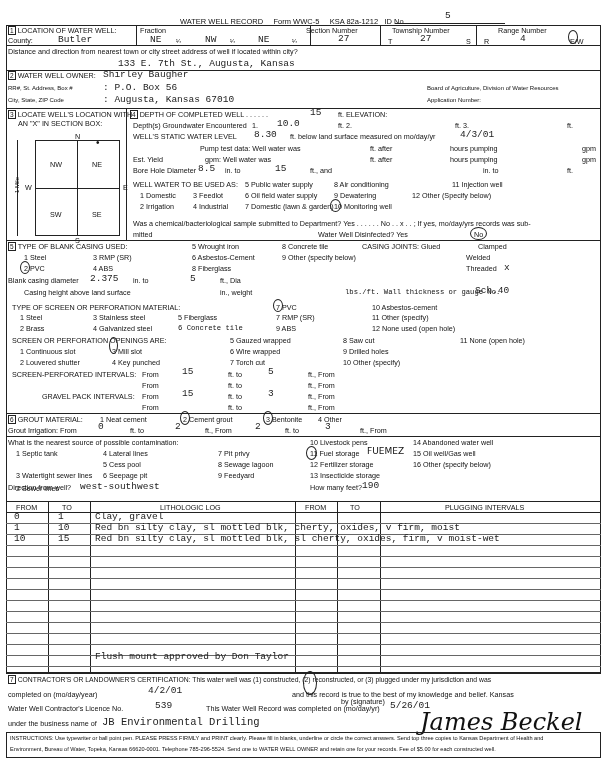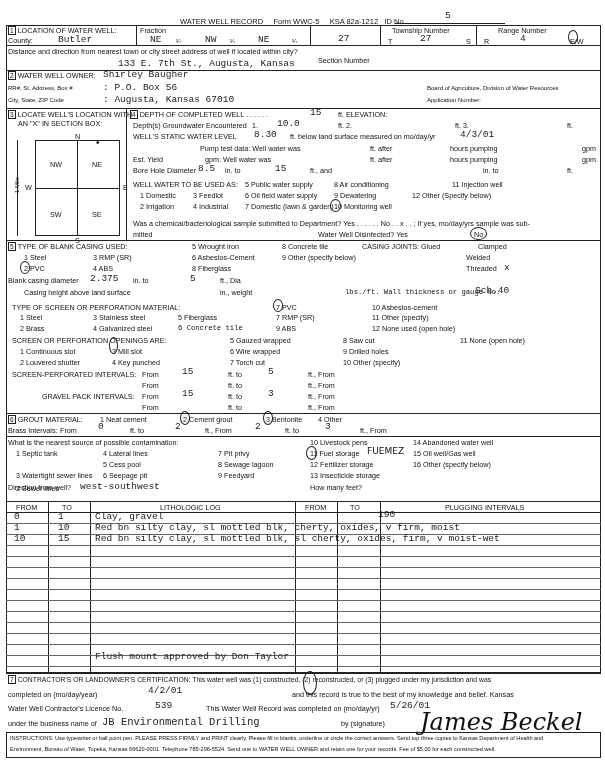--- a/index.html
+++ b/index.html
@@ -35,21 +35,21 @@
 <div class="abs" style="left:8px;top:26px;"><span class="num">1</span><span>LOCATION OF WATER WELL:</span></div>
 <div class="abs" style="left:8px;top:36px;">County:</div>
 <div class="abs tw" style="left:58px;top:34px;">Butler</div>
 <div class="abs" style="left:140px;top:26px;">Fraction</div>
 <div class="abs tw" style="left:150px;top:34px;">NE</div>
 <div class="abs small" style="left:176px;top:38px;">¼</div>
 <div class="abs tw" style="left:205px;top:34px;">NW</div>
 <div class="abs small" style="left:230px;top:38px;">¼</div>
 <div class="abs tw" style="left:258px;top:34px;">NE</div>
 <div class="abs small" style="left:292px;top:38px;">¼</div>
-<div class="abs" style="left:318px;top:26px;margin-top:30px;">Section Number</div>
+<div class="abs" style="left:306px;top:26px;">Section Number</div>
 <div class="abs tw" style="left:338px;top:33px;">27</div>
 <div class="abs" style="left:392px;top:26px;">Township Number</div>
 <div class="abs" style="left:388px;top:37px;">T</div>
 <div class="abs tw" style="left:420px;top:33px;">27</div>
 <div class="abs" style="left:466px;top:37px;">S</div>
 <div class="abs" style="left:498px;top:26px;">Range Number</div>
 <div class="abs" style="left:484px;top:37px;">R</div>
 <div class="abs tw" style="left:520px;top:33px;">4</div>
 <div class="abs" style="left:570px;top:37px;">E/W</div>
 <div class="circ" style="left:568px;top:30px;width:10px;height:14px;"></div>
@@ -122,21 +122,21 @@
 <div class="abs" style="left:193px;top:202px;">4 Industrial</div>
 <div class="abs" style="left:245px;top:180px;">5 Public water supply</div>
 <div class="abs" style="left:245px;top:191px;">6 Oil field water supply</div>
 <div class="abs" style="left:245px;top:202px;">7 Domestic (lawn &amp; garden)</div>
 <div class="abs" style="left:334px;top:180px;">8 Air conditioning</div>
 <div class="abs" style="left:334px;top:191px;">9 Dewatering</div>
 <div class="abs" style="left:334px;top:202px;">10 Monitoring well</div>
 <div class="circ" style="left:330px;top:199px;width:11px;height:13px;"></div>
 <div class="abs" style="left:412px;top:180px;margin-left:40px;">11 Injection well</div>
 <div class="abs" style="left:412px;top:191px;">12 Other (Specify below)</div>
-<div class="abs" style="left:133px;top:219px;"><span>Was a chemical/bacteriological sample submitted to Department? Yes</span> . . . . . . <span>No</span> . . <span>x</span> . . <span>; If yes, mo/day/yrs sample was sub-</span></div>
+<div class="abs" style="left:133px;top:219px;"><span>Was a chemical/bacteriological sample submitted to Department? Yes</span> . . . . . . <span>No</span> . . <span>x</span> . . <span>; If yes, mo/day/yrs records was sub-</span></div>
 <div class="abs" style="left:133px;top:230px;">mitted</div>
 <div class="abs" style="left:318px;top:230px;">Water Well Disinfected?  Yes</div>
 <div class="abs" style="left:474px;top:230px;">No</div>
 <div class="circ" style="left:470px;top:227px;width:17px;height:13px;"></div>
 <div class="hl" style="left:6px;top:240px;width:595px;"></div>
 
 <div class="abs" style="left:8px;top:242px;"><span class="num">5</span><span>TYPE OF BLANK CASING USED:</span></div>
 <div class="abs" style="left:24px;top:253px;">1 Steel</div>
 <div class="abs" style="left:24px;top:264px;">2 PVC</div>
 <div class="circ" style="left:20px;top:261px;width:10px;height:13px;"></div>
@@ -210,21 +210,21 @@
 <div class="abs" style="left:308px;top:403px;">ft., From</div>
 <div class="hl" style="left:6px;top:413px;width:595px;"></div>
 
 <div class="abs" style="left:8px;top:415px;"><span class="num">6</span><span>GROUT MATERIAL:</span></div>
 <div class="abs" style="left:100px;top:415px;">1 Neat cement</div>
 <div class="abs" style="left:183px;top:415px;">2 Cement grout</div>
 <div class="circ" style="left:180px;top:411px;width:10px;height:14px;"></div>
 <div class="abs" style="left:266px;top:415px;">3 Bentonite</div>
 <div class="circ" style="left:263px;top:411px;width:10px;height:14px;"></div>
 <div class="abs" style="left:318px;top:415px;">4 Other</div>
-<div class="abs" style="left:8px;top:426px;">Brass Intervals:</div>
+<div class="abs" style="left:8px;top:426px;">Grout Irrigation:</div>
 <div class="abs" style="left:60px;top:426px;">From</div>
 <div class="abs tw" style="left:98px;top:421px;">0</div>
 <div class="abs" style="left:130px;top:426px;">ft. to</div>
 <div class="abs tw" style="left:175px;top:421px;">2</div>
 <div class="abs" style="left:205px;top:426px;">ft., From</div>
 <div class="abs tw" style="left:255px;top:421px;">2</div>
 <div class="abs" style="left:285px;top:426px;">ft. to</div>
 <div class="abs tw" style="left:325px;top:421px;">3</div>
 <div class="abs" style="left:360px;top:426px;">ft., From</div>
 <div class="hl" style="left:6px;top:436px;width:595px;"></div>
@@ -244,21 +244,21 @@
 <div class="circ" style="left:306px;top:446px;width:11px;height:14px;"></div>
 <div class="abs" style="left:367px;top:446px;font-family:'DejaVu Sans',sans-serif;font-size:9px;">FUEMEZ</div>
 <div class="abs" style="left:310px;top:460px;">12 Fertilizer storage</div>
 <div class="abs" style="left:310px;top:471px;">13 Insecticide storage</div>
 <div class="abs" style="left:413px;top:438px;">14 Abandoned water well</div>
 <div class="abs" style="left:413px;top:449px;">15 Oil well/Gas well</div>
 <div class="abs" style="left:413px;top:460px;">16 Other (specify below)</div>
 <div class="abs" style="left:8px;top:483px;">Direction from well?</div>
 <div class="abs tw" style="left:80px;top:481px;">west-southwest</div>
 <div class="abs" style="left:310px;top:483px;">How many feet?</div>
-<div class="abs tw" style="left:378px;top:480px;margin-top:29px;">190</div>
+<div class="abs tw" style="left:362px;top:480px;">190</div>
 
 <div class="hl" style="left:6px;top:501px;width:595px;"></div>
 <div class="hl" style="left:6px;top:512px;width:595px;"></div>
 <div class="vl" style="left:48px;top:501px;height:172px;"></div>
 <div class="vl" style="left:90px;top:501px;height:172px;"></div>
 <div class="vl" style="left:295px;top:501px;height:172px;"></div>
 <div class="vl" style="left:337px;top:501px;height:172px;"></div>
 <div class="vl" style="left:380px;top:501px;height:172px;"></div>
 <div class="abs" style="left:16px;top:503px;">FROM</div>
 <div class="abs" style="left:62px;top:503px;">TO</div>
@@ -298,17 +298,17 @@
 <div class="circ" style="left:303px;top:671px;width:14px;height:24px;"></div>
 <div class="abs" style="left:8px;top:690px;">completed on (mo/day/year)</div>
 <div class="abs tw" style="left:148px;top:685px;">4/2/01</div>
 <div class="abs" style="left:292px;top:690px;">and this record is true to the best of my knowledge and belief. Kansas</div>
 <div class="abs" style="left:8px;top:704px;">Water Well Contractor's Licence No.</div>
 <div class="abs tw" style="left:155px;top:700px;">539</div>
 <div class="abs" style="left:206px;top:704px;">This Water Well Record was completed on (mo/day/yr)</div>
 <div class="abs tw" style="left:390px;top:700px;">5/26/01</div>
 <div class="abs" style="left:8px;top:719px;">under the business name of</div>
 <div class="abs tw" style="left:102px;top:716px;font-size:10.5px;">JB Environmental Drilling</div>
-<div class="abs" style="left:333px;top:719px;padding-left:8px;">by (signature)</div>
+<div class="abs" style="left:333px;top:697px;padding-left:8px;">by (signature)</div>
 <div class="abs" style="left:420px;top:708px;font-family:'DejaVu Serif',serif;font-style:italic;font-size:24px;">James Beckel</div>
 <div class="box" style="left:6px;top:732px;width:595px;height:26px;"></div>
 <div class="abs ins" style="left:10px;top:734px;">INSTRUCTIONS: Use typewriter or ball point pen. PLEASE PRESS FIRMLY and PRINT clearly. Please fill in blanks, underline or circle the correct answers. Send top three copies to Kansas Department of Health and</div>
 <div class="abs ins" style="left:10px;top:745px;">Environment, Bureau of Water, Topeka, Kansas 66620-0001. Telephone 785-296-5524. Send one to WATER WELL OWNER and retain one for your records. Fee of $5.00 for each constructed well.</div>
 
 </body></html>

